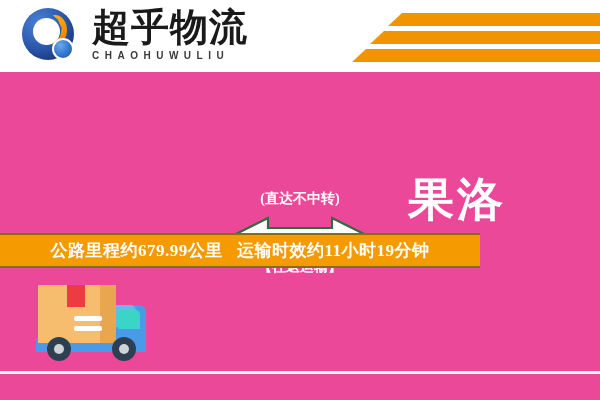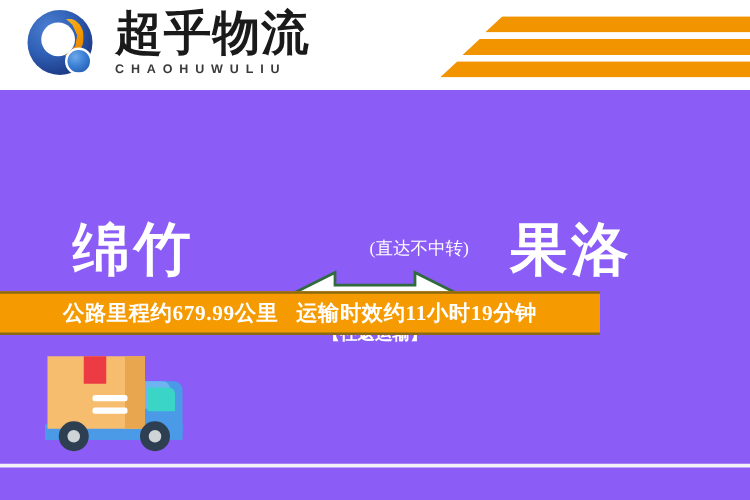--- a/index.html
+++ b/index.html
@@ -8,21 +8,21 @@
     background: #ffffff;
   }
   body {
     font-family: "Liberation Serif", "DejaVu Serif", serif;
   }
   #banner {
     position: relative;
     width: 600px;
     height: 400px;
     overflow: hidden;
-    background: #8b5cf6;
+    background: #ec4899;
   }
 
   
   #header {
     position: absolute;
     left: 0; top: 0;
     width: 600px; height: 72px;
     background: #ffffff;
     overflow: hidden;
   }
@@ -118,24 +118,24 @@
 
   #arrow-group {
     position: absolute;
     left: 225px; top: 118px;
     width: 150px; height: 94px;
   }
   #note-direct {
     position: absolute;
     left: 0; top: 0;
     width: 150px;
-    text-align: right;
+    text-align: center;
     font-family: "Liberation Serif", "DejaVu Serif", serif;
     font-size: 14px;
-    font-weight: normal;
+    font-weight: bold;
     color: #ffffff;
     white-space: nowrap;
   }
   #arrow-svg {
     position: absolute;
     left: 5px; top: 24px;
   }
   #note-roundtrip {
     position: absolute;
     left: 0; top: 68px;
@@ -285,21 +285,20 @@
       <div id="brand-pinyin">CHAOHUWULIU</div>
     </div>
 
     <div class="stripe" id="stripe-1"></div>
     <div class="stripe" id="stripe-2"></div>
     <div class="stripe" id="stripe-3"></div>
   </div>
 
   <div id="route">
 
-    <div class="city" id="city-origin">绵竹</div>
 
     <div id="arrow-group">
       <div id="note-direct">(直达不中转)</div>
 
       <svg id="arrow-svg" width="140" height="42" viewBox="0 0 140 42">
         <polygon points="2,22 38,4 38,14 102,14 102,4 138,22 102,40 102,30 38,30 38,40" fill="#ffffff" stroke="#2f6b3c" stroke-width="2.2" stroke-linejoin="miter"></polygon>
       </svg>
 
       <div id="note-roundtrip">【往返运输】</div>
     </div>

